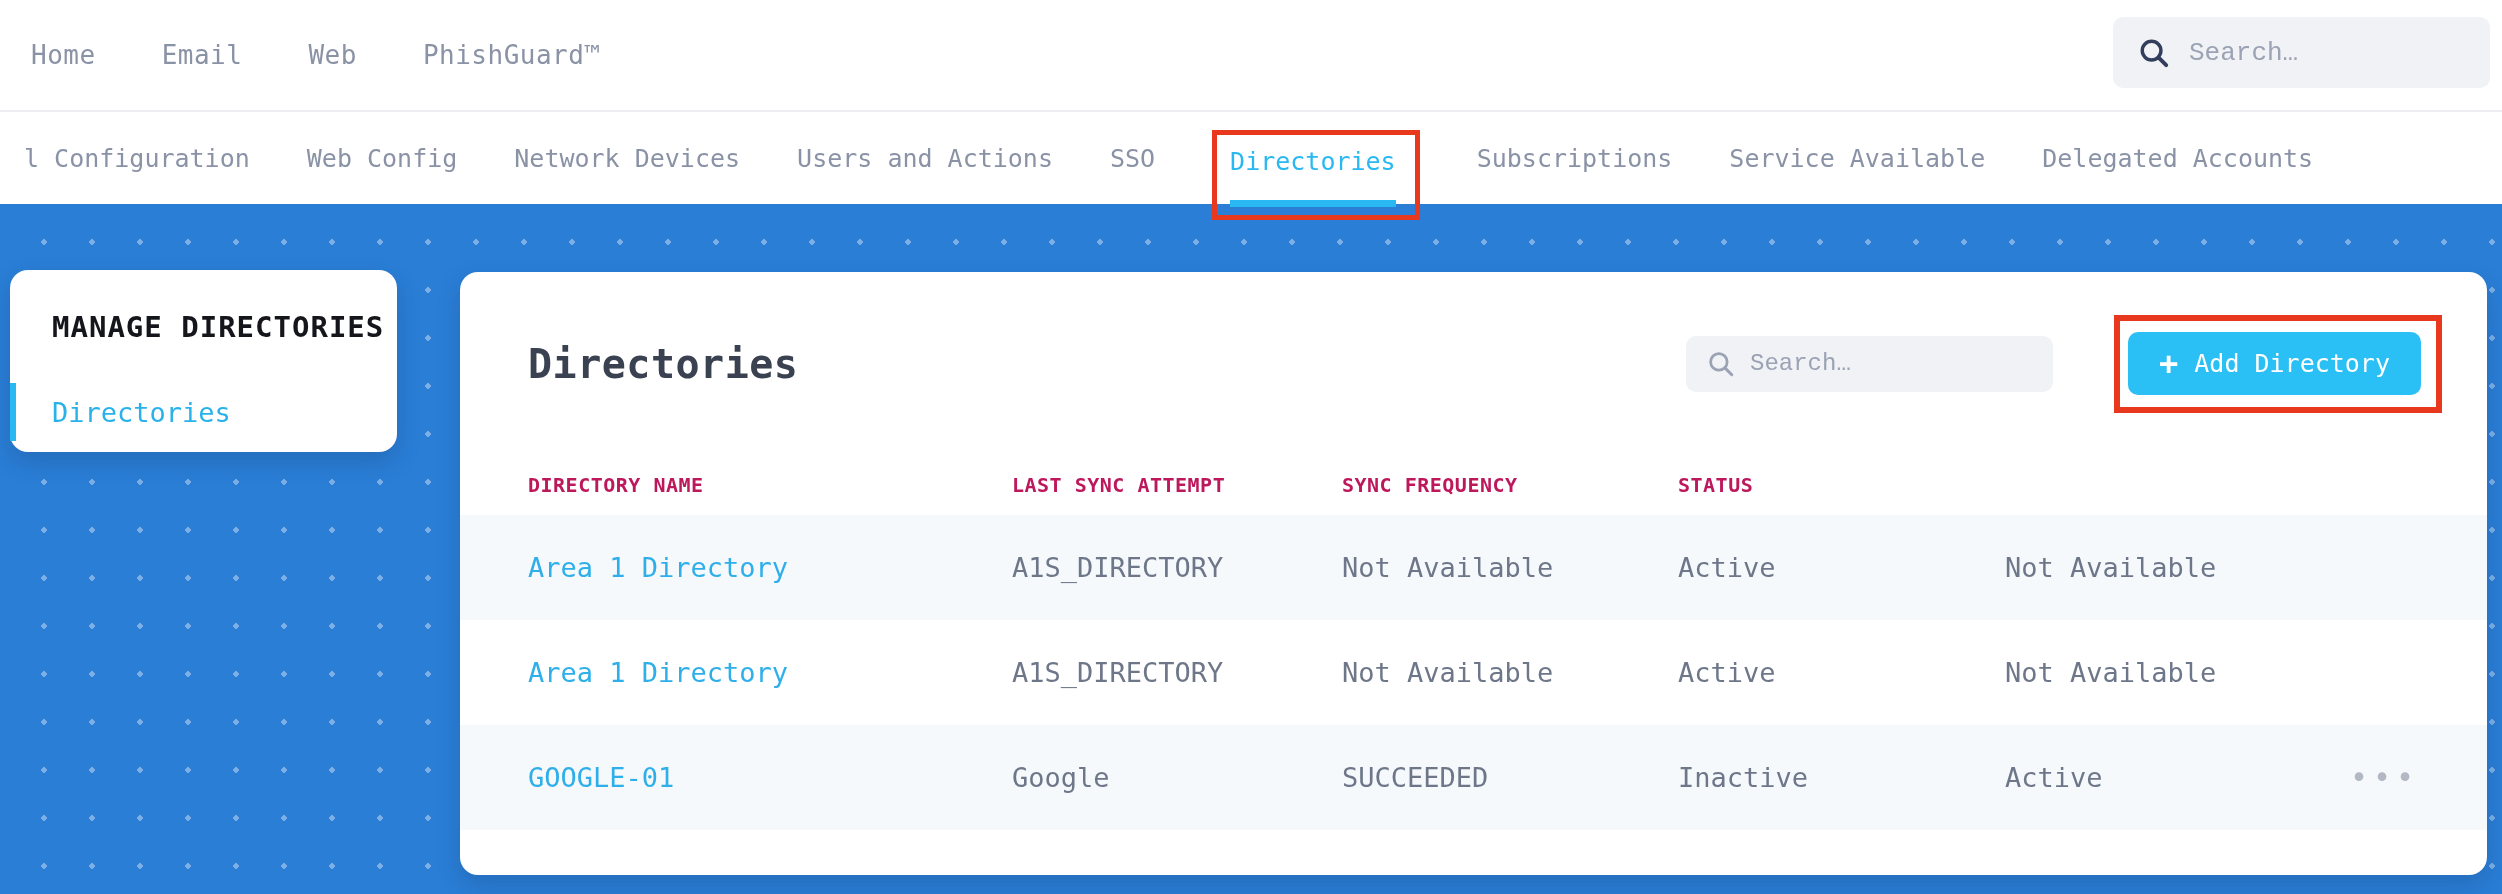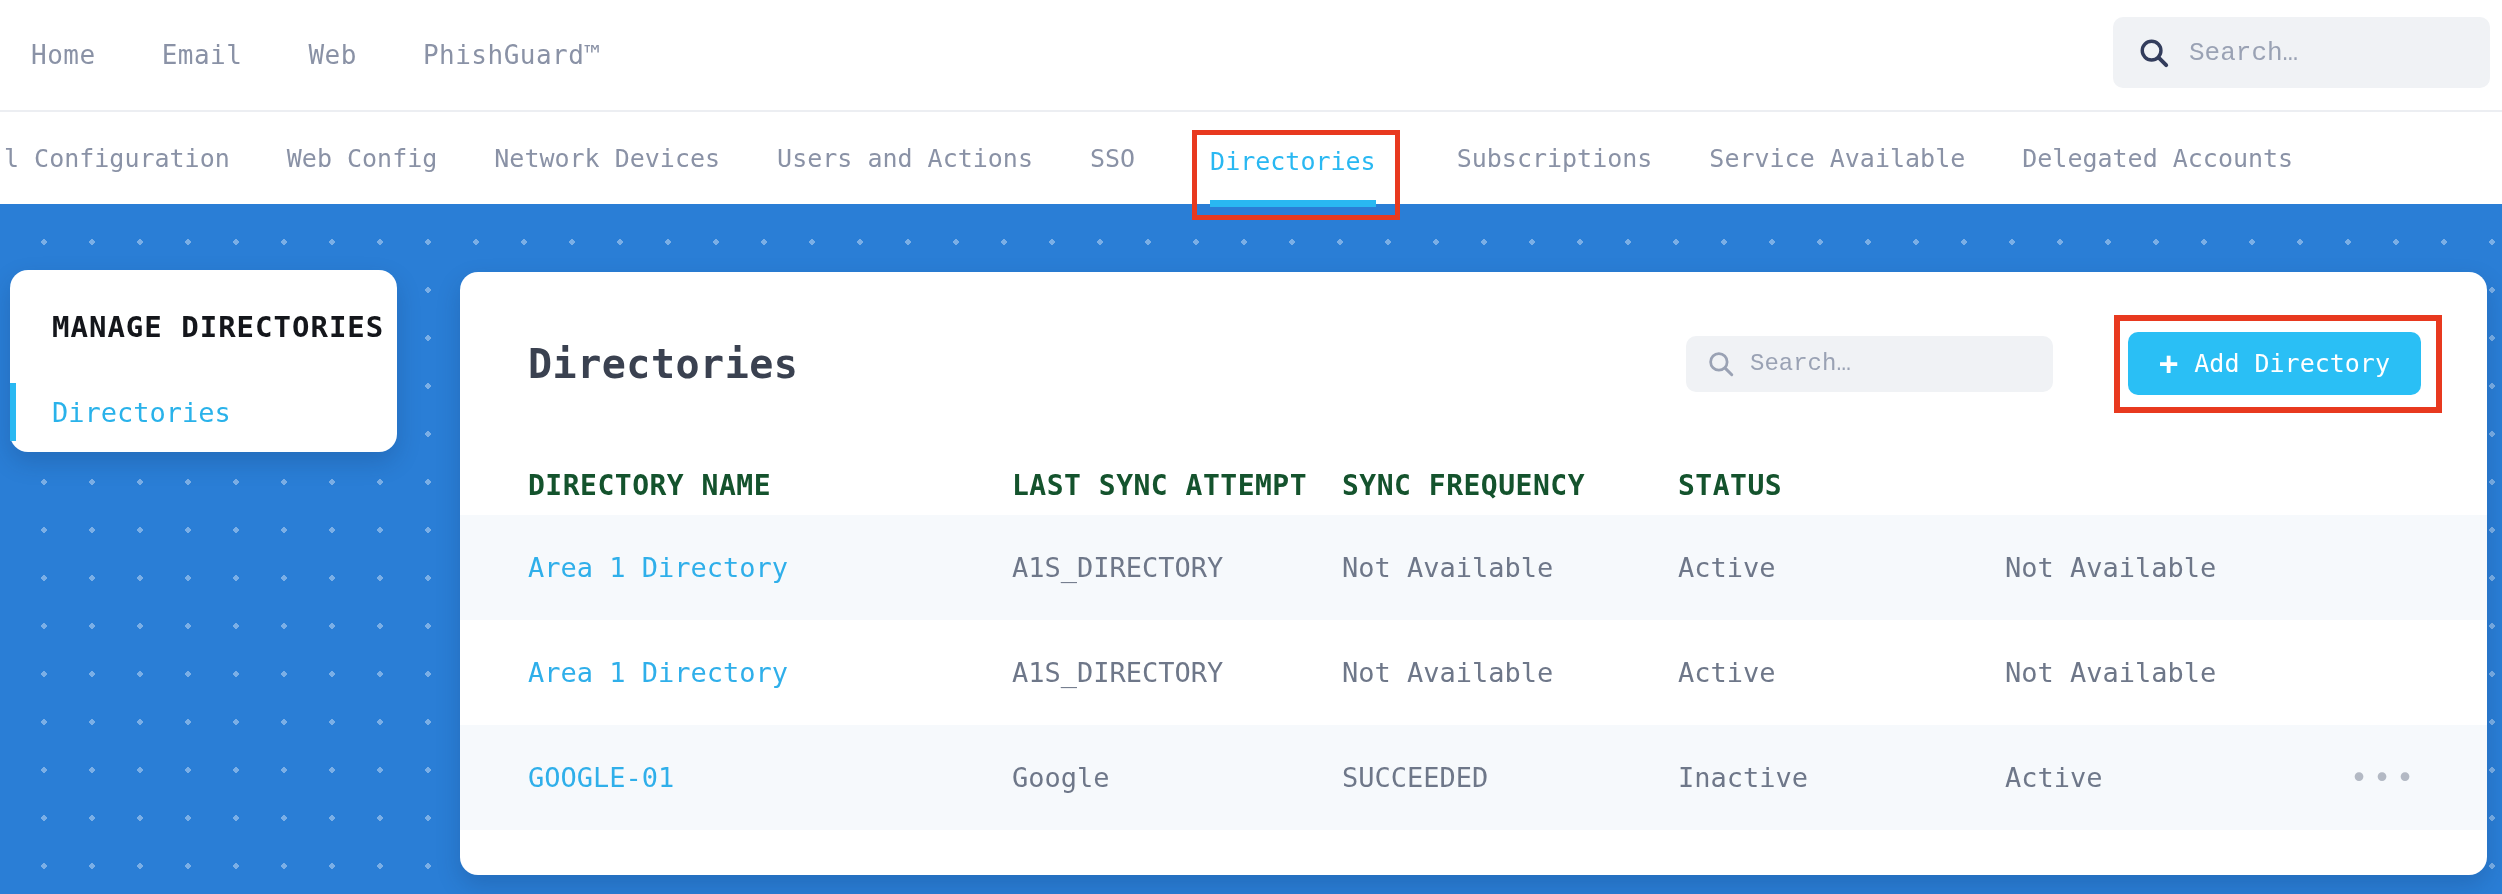--- a/index.html
+++ b/index.html
@@ -15,21 +15,21 @@
   .searchbox { display:flex; align-items:center; border-radius:10px; background:#F0F2F5; }
   .searchbox input { border:none; outline:none; background:transparent; font-family:Liberation Mono, monospace; color:#4a5166; }
   .searchbox input::placeholder { color:#9AA2B4; }
   .searchbox.top { position:absolute; right:12px; top:17px; width:377px; height:71px; padding-left:24px; }
   .searchbox.top input { font-size:26px; margin-left:18px; width:270px; }
   .searchbox.card { width:367px; height:56px; padding-left:20px; }
   .searchbox.card input { font-size:24px; margin-left:14px; width:270px; }
 
   
   .subnav { position:relative; z-index:5; width:100%; height:92px; background:#ffffff;
-    display:flex; align-items:center; gap:57px; padding-left:4px; }
+    display:flex; align-items:center; gap:57px; padding-left:24px; }
   .subnav > span { font-size:25px; color:#8A92A6; white-space:nowrap; cursor:pointer; }
   .tab-annotation { position:relative; align-self:flex-start; margin-top:18px; height:90px;
     border:5px solid #E8391F; padding:12px 19px 0 13px; z-index:6; }
   .tab-annotation .active-tab { font-size:25px; color:#29B8F2; white-space:nowrap; cursor:pointer; display:inline-block; }
   .tab-underline { position:absolute; left:13px; right:19px; top:65px; height:7px; background:#29B8F2; }
 
   
   .content { position:relative; width:100%; height:690px; background-color:#2A7ED6;
     background-image:radial-gradient(rgba(255,255,255,0.38) 2.6px, rgba(255,255,255,0) 2.9px);
     background-size:48px 48px; background-position:20px 14px; }
@@ -53,21 +53,21 @@
   .add-btn { display:flex; align-items:center; justify-content:center; width:293px; height:63px;
     background:#2ABFF5; border:none; border-radius:10px; color:#ffffff; cursor:pointer;
     font-family:inherit; font-size:25px; }
   .add-btn .plus { font-size:32px; font-weight:700; margin-right:16px; line-height:1; }
 
   
   .table { width:100%; }
   .thead, .trow { display:grid; grid-template-columns:484px 330px 336px 327px 345px 1fr;
     align-items:center; padding:0 95px 0 68px; }
   .thead { height:60px; }
-  .thead span { font-size:28px; font-weight:700; color:#14532d; letter-spacing:.5px; white-space:nowrap; }
+  .thead span { font-size:20px; font-weight:700; color:#be185d; letter-spacing:.5px; white-space:nowrap; }
   .trow { height:105px; }
   .trow.striped { background:#F6F9FC; }
   .cell { font-size:27px; color:#6E7789; white-space:nowrap; }
   .cell.link { color:#2FAFEA; cursor:pointer; }
   .row-menu { justify-self:end; font-size:30px; letter-spacing:5px; color:#B3B9C4; cursor:pointer; line-height:1; }
 
   .search-svg { flex:none; }
 </style>
 </head>
 <body>

